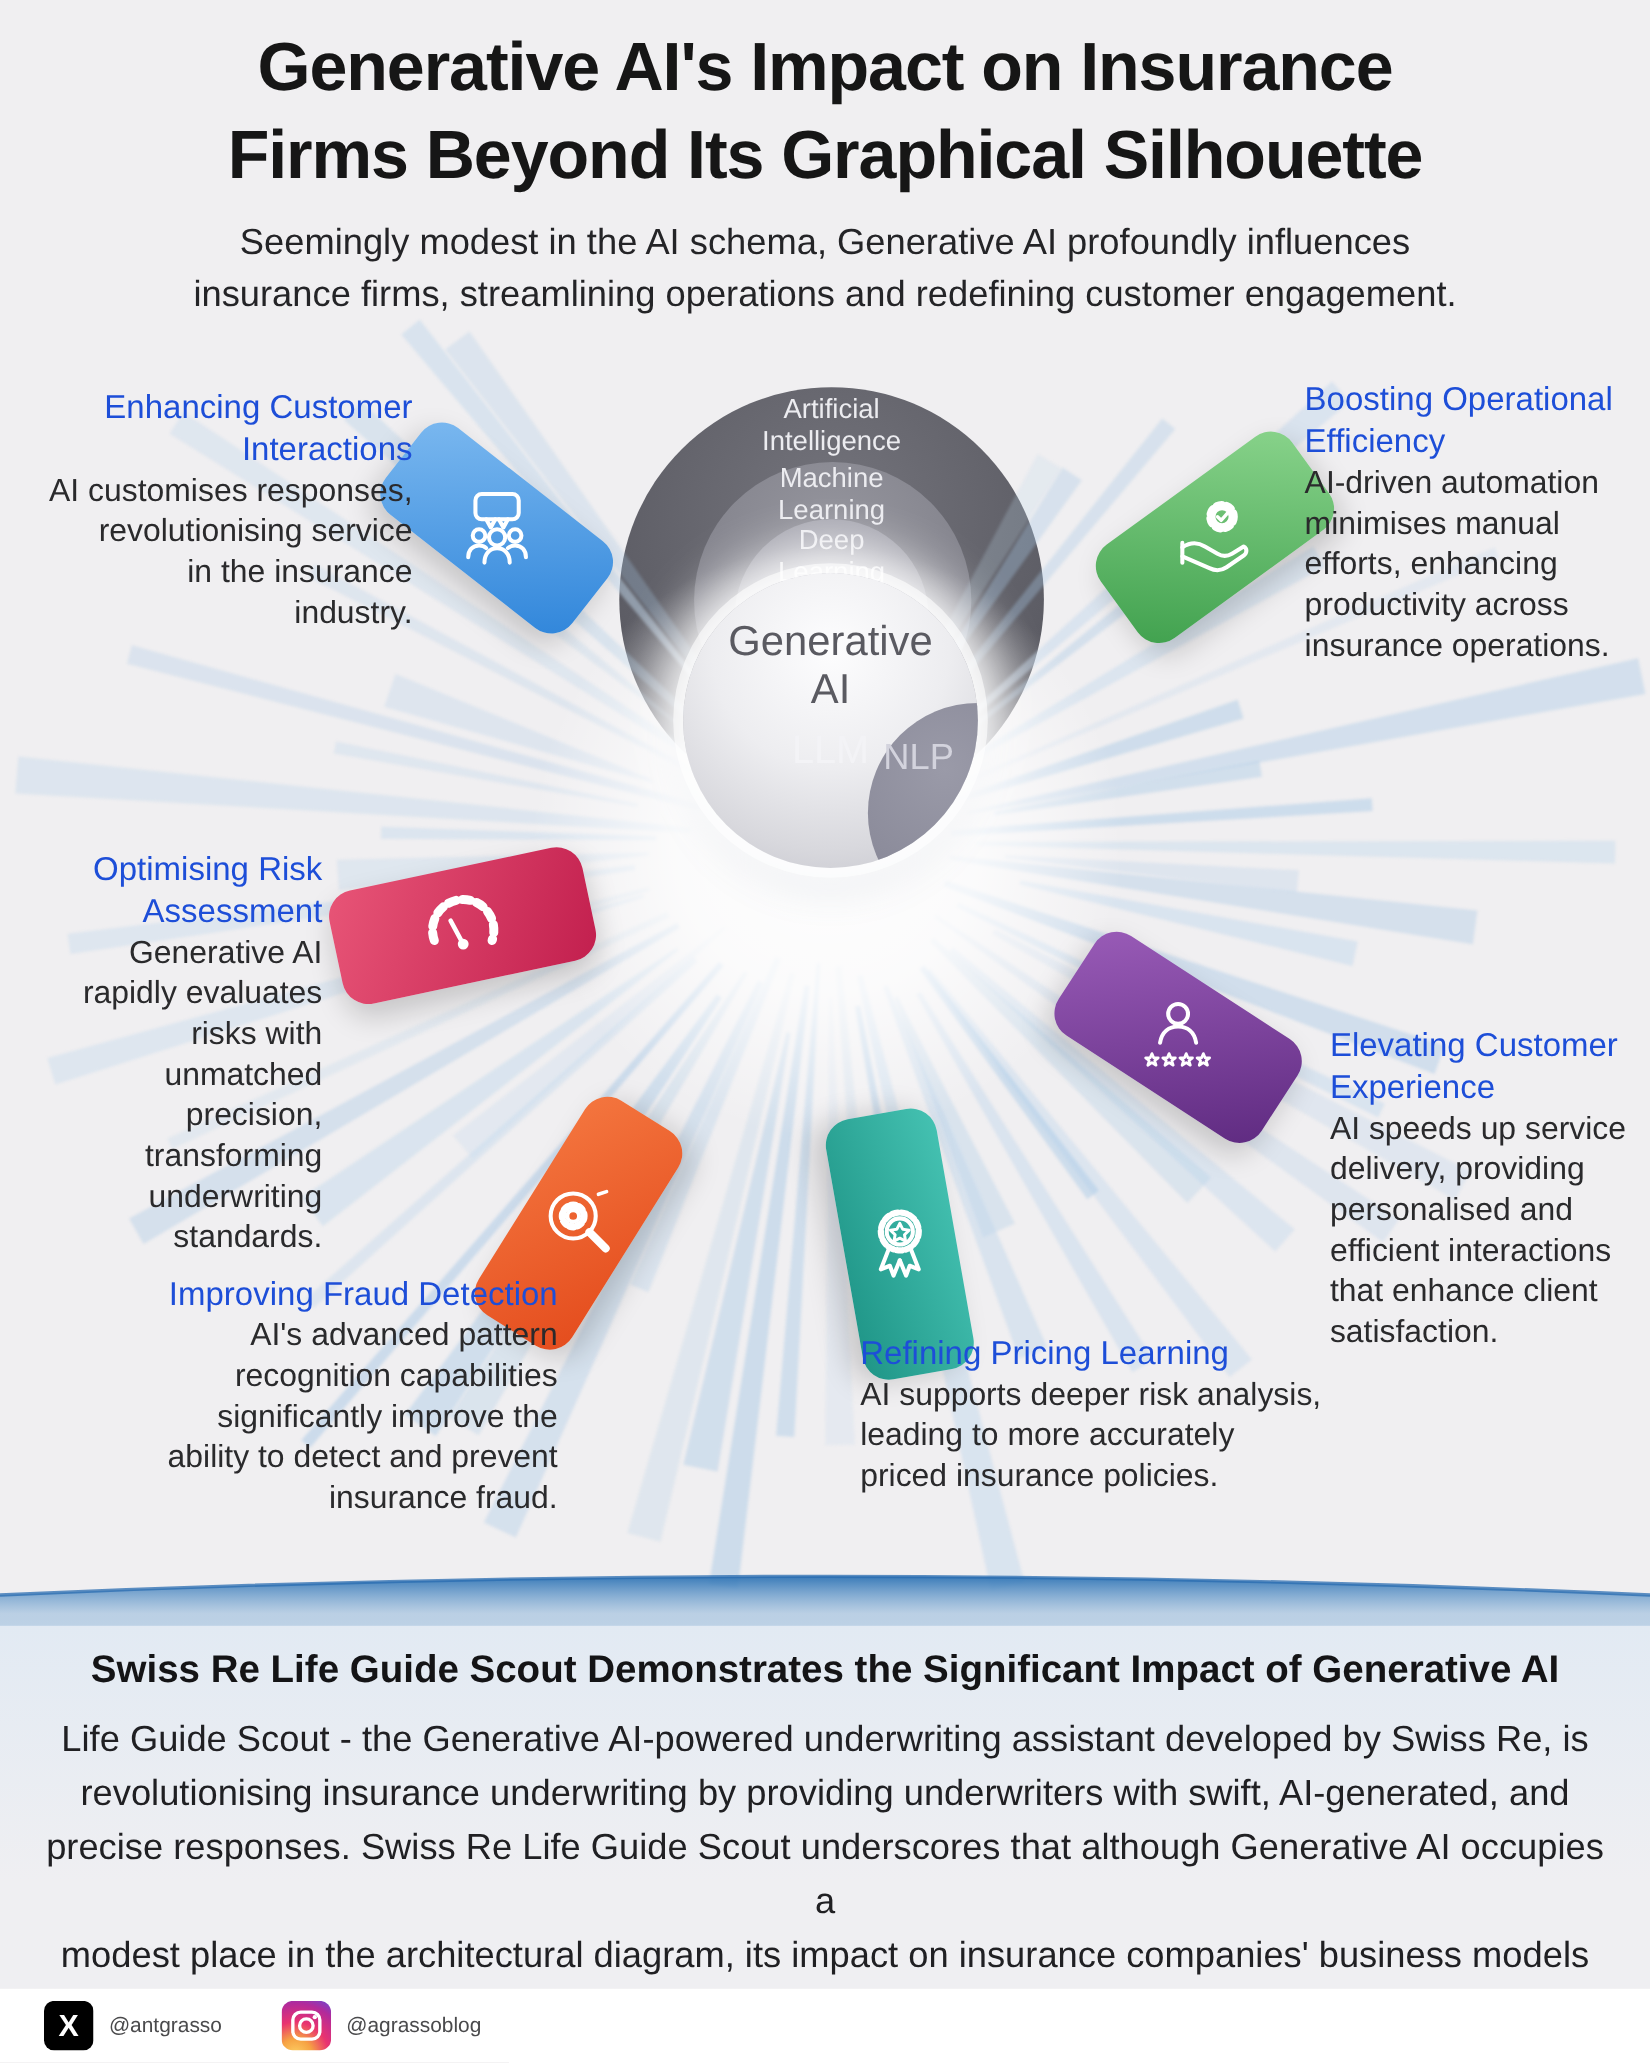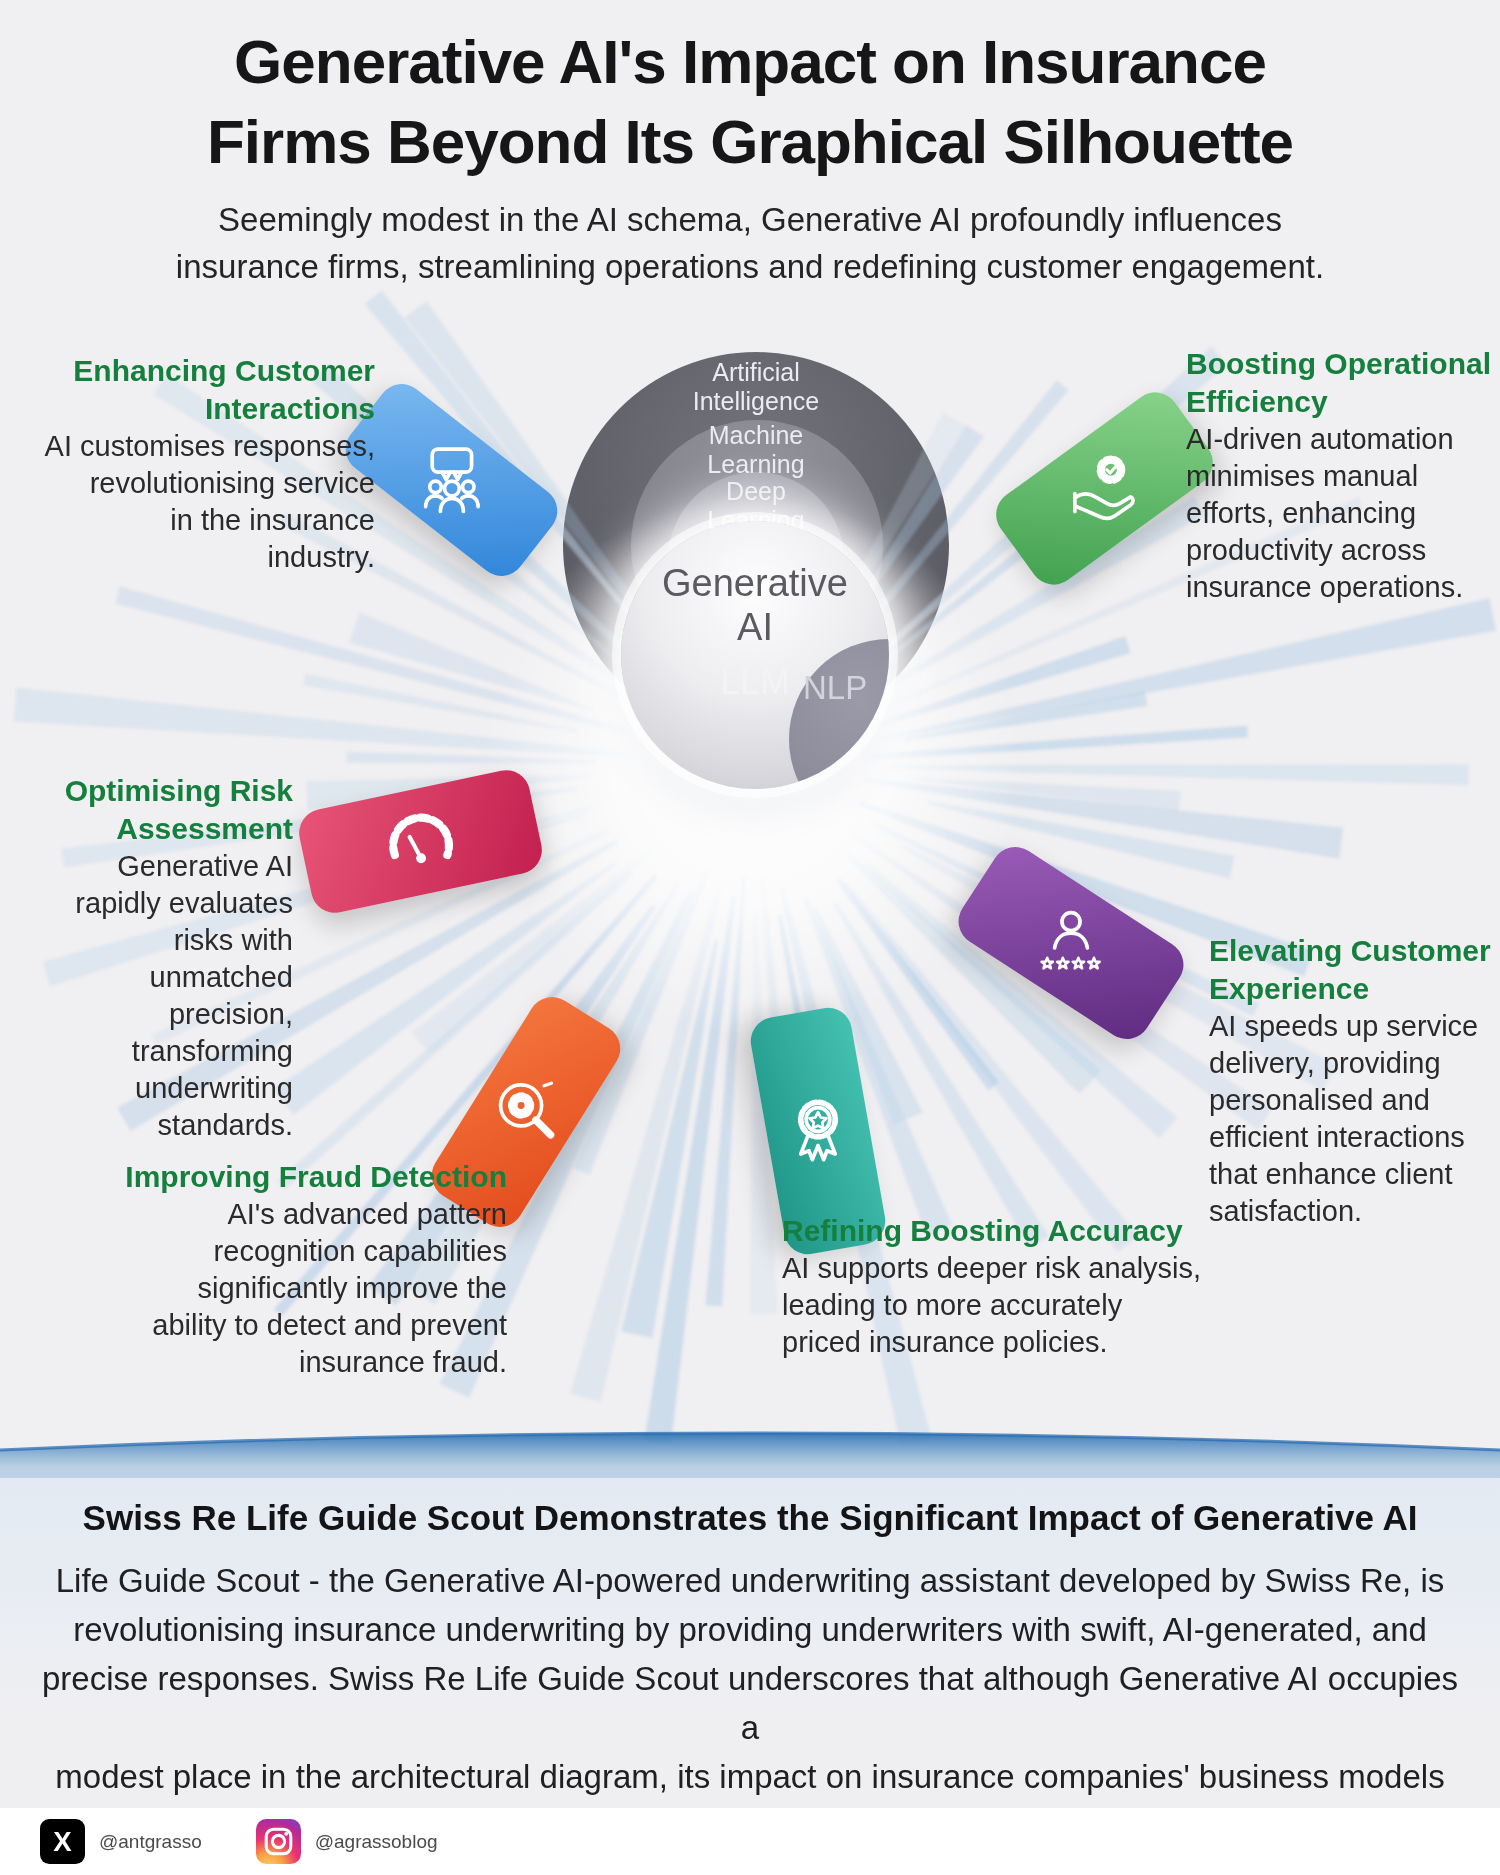--- a/index.html
+++ b/index.html
@@ -62,21 +62,21 @@
   #wedge-orange svg{transform:rotate(58deg);}
   #wedge-teal{left:698px;top:1080px;width:240px;height:102px;transform:rotate(80deg);
               background:linear-gradient(170deg,#45c2b2,#1f9587);}
   #wedge-teal svg{transform:rotate(-80deg);}
   #wedge-purple{left:961px;top:889px;width:220px;height:108px;transform:rotate(33deg);
                 background:linear-gradient(140deg,#9a5cb8,#5e2a80);}
   #wedge-purple svg{transform:rotate(-33deg);}
 
   
   .callout{z-index:7;}
-  .callout .c-title{font-size:30px;font-weight:700;line-height:38px;color:#15803d;}
+  .callout .c-title{font-size:30px;font-weight:400;line-height:38px;color:#1d4ed8;}
   .callout .c-body{font-size:29px;font-weight:400;line-height:37px;color:#2a2a2c;}
   .r{text-align:right;}
   #co-1{left:30px;top:352px;width:345px;}
   #co-2{left:1186px;top:345px;width:312px;}
   #co-3{left:48px;top:772px;width:245px;}
   #co-4{left:95px;top:1158px;width:412px;}
   #co-5{left:782px;top:1212px;width:460px;}
   #co-6{left:1209px;top:932px;width:330px;}
 
   
@@ -280,21 +280,21 @@
 </div>
 <div class="abs callout r" id="co-4">
   <div class="c-title pre">Improving Fraud Detection</div>
   <div class="c-body pre">AI's advanced pattern
 recognition capabilities
 significantly improve the
 ability to detect and prevent
 insurance fraud.</div>
 </div>
 <div class="abs callout" id="co-5">
-  <div class="c-title pre">Refining Boosting Accuracy</div>
+  <div class="c-title pre">Refining Pricing Learning</div>
   <div class="c-body pre">AI supports deeper risk analysis,
 leading to more accurately
 priced insurance policies.</div>
 </div>
 <div class="abs callout" id="co-6">
   <div class="c-title pre">Elevating Customer
 Experience</div>
   <div class="c-body pre">AI speeds up service
 delivery, providing
 personalised and

